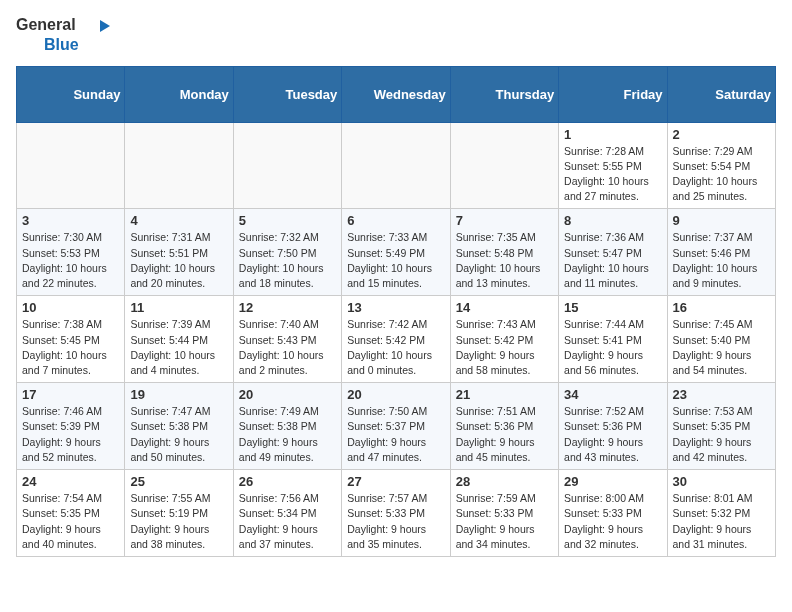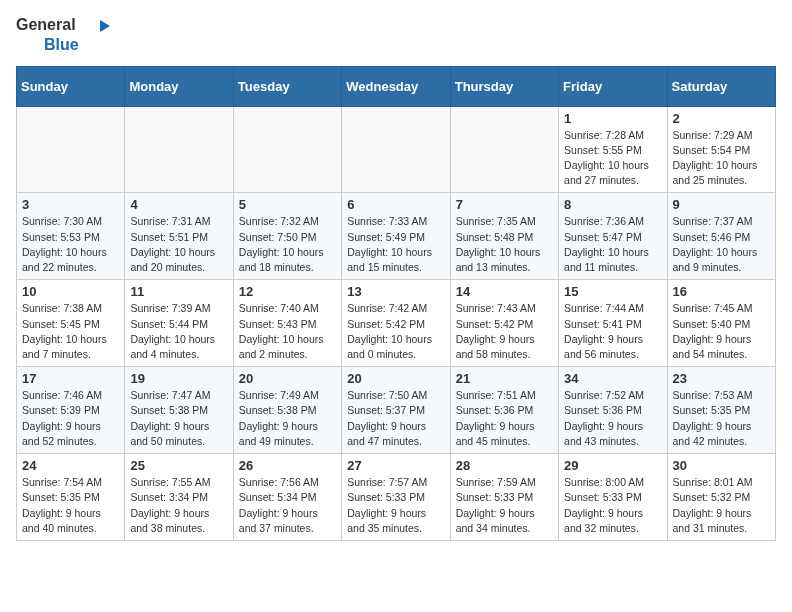--- a/index.html
+++ b/index.html
@@ -36,22 +36,22 @@
     .calendar {
       width: 100%;
       border-collapse: collapse;
       border: 1px solid #ccc;
     }
     .calendar th {
       background-color: #2e6da4;
       color: #fff;
       font-size: 13px;
       font-weight: bold;
-      padding: 12px 4px;
-      text-align: left;
+      padding: 20px 4px;
+      text-align: right;
       border: 1px solid #2060a0;
     }
     .calendar td {
       vertical-align: top;
       border: 1px solid #ccc;
       padding: 4px 5px;
       font-size: 11px;
       color: #333;
       width: calc(100% / 7);
       min-height: 80px;
@@ -267,21 +267,21 @@
       <tr>
         <td>
           <span class="day-num">24</span>
           <div class="day-info">Sunrise: 7:54 AM
 Sunset: 5:35 PM
 Daylight: 9 hours and 40 minutes.</div>
         </td>
         <td>
           <span class="day-num">25</span>
           <div class="day-info">Sunrise: 7:55 AM
-Sunset: 3:34 PM
+Sunset: 5:19 PM
 Daylight: 9 hours and 38 minutes.</div>
         </td>
         <td>
           <span class="day-num">26</span>
           <div class="day-info">Sunrise: 7:56 AM
 Sunset: 5:34 PM
 Daylight: 9 hours and 37 minutes.</div>
         </td>
         <td>
           <span class="day-num">27</span>

